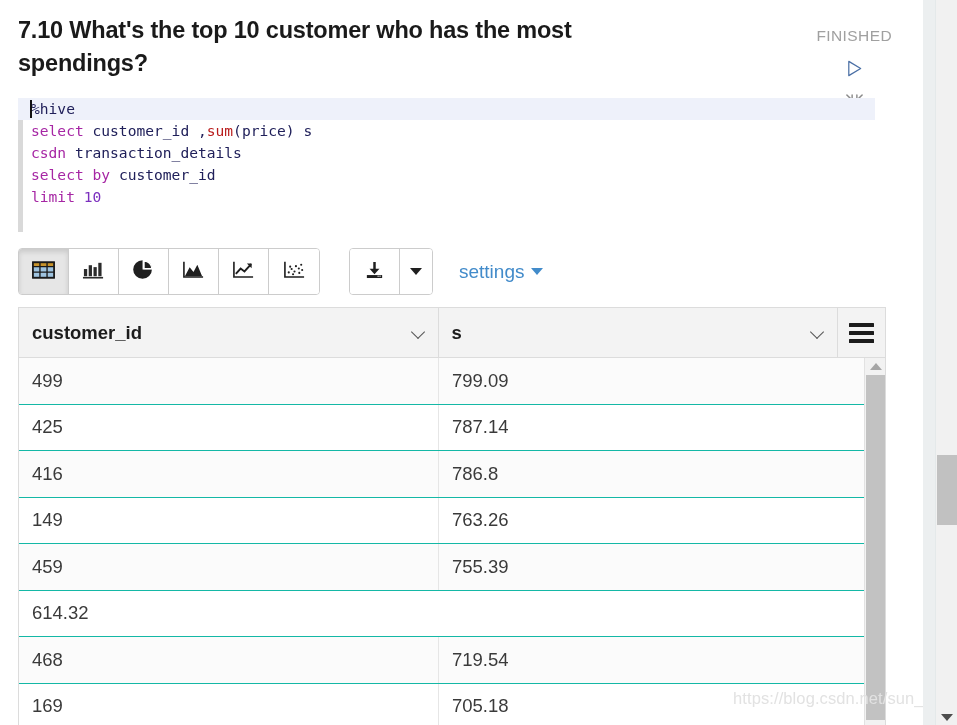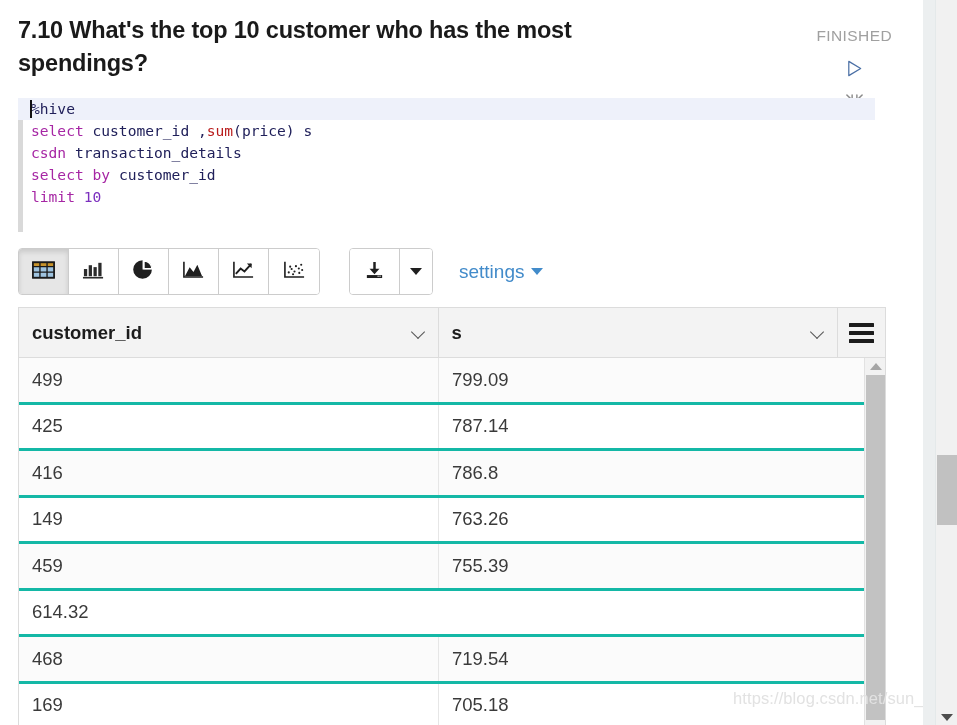--- a/index.html
+++ b/index.html
@@ -266,21 +266,21 @@
 
   .tbody {
     position: relative;
     height: 367px;
     overflow: hidden;
   }
 
   .trow {
     display: flex;
     height: 46.5px;
-    border-bottom: 3px solid #14b8a6;
+    border-bottom: 1px solid #14b8a6;
     background: #ffffff;
   }
   .trow.alt { background: #fbfbfb; }
 
   .td {
     display: flex;
     align-items: center;
     padding: 0 12px 0 13px;
     font-size: 18.5px;
     color: #3a3a3a;

